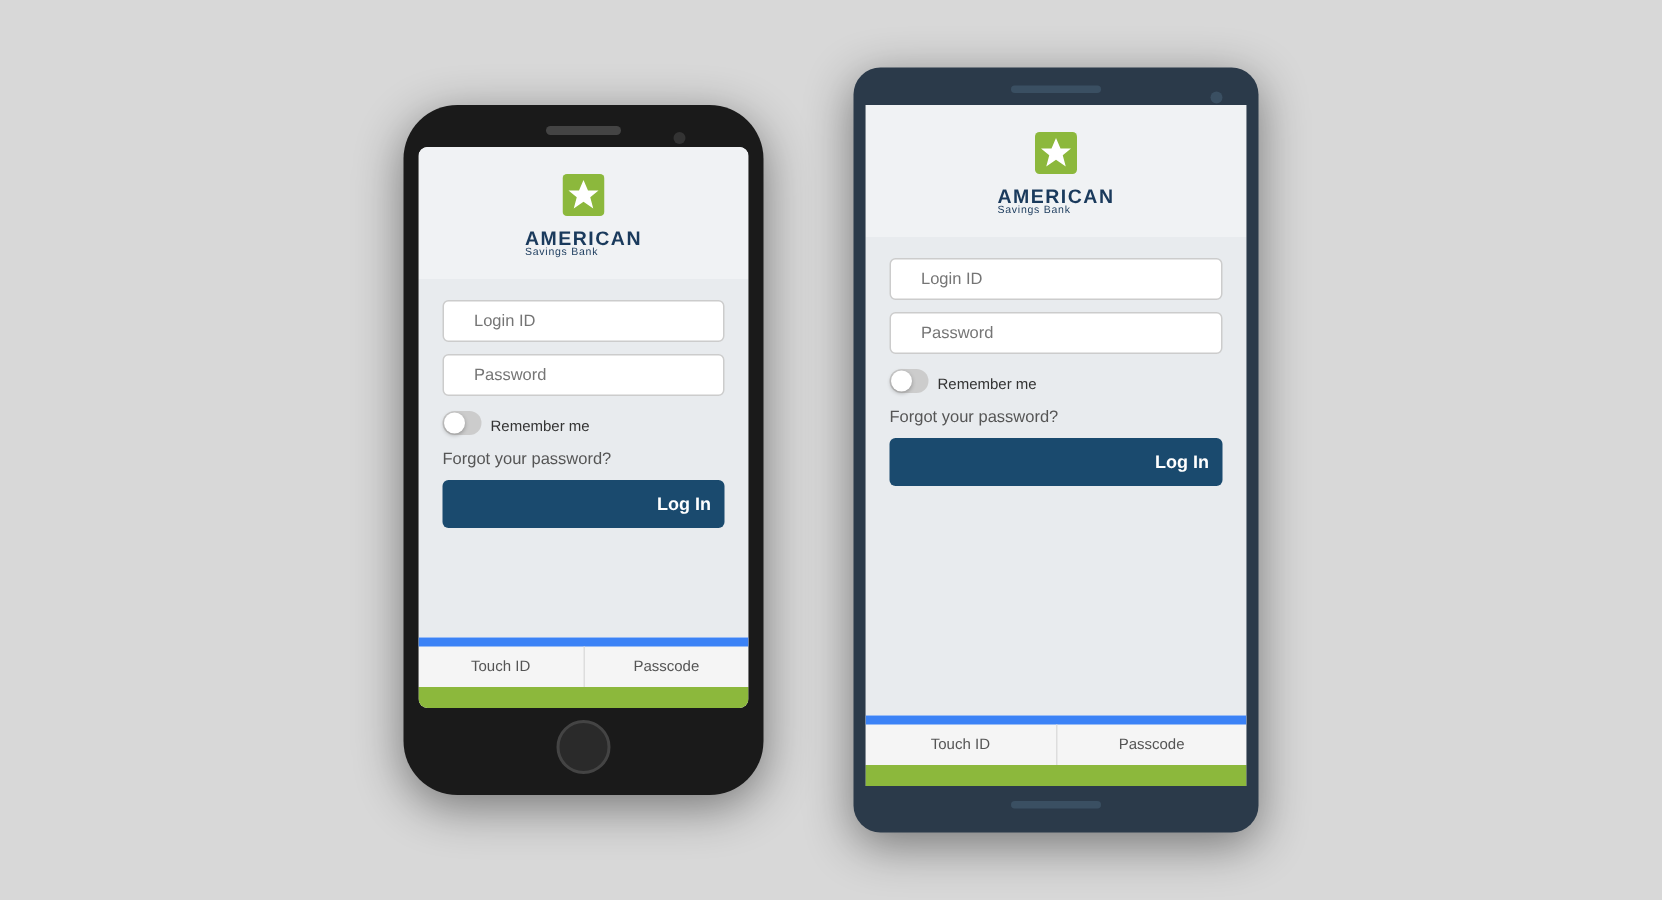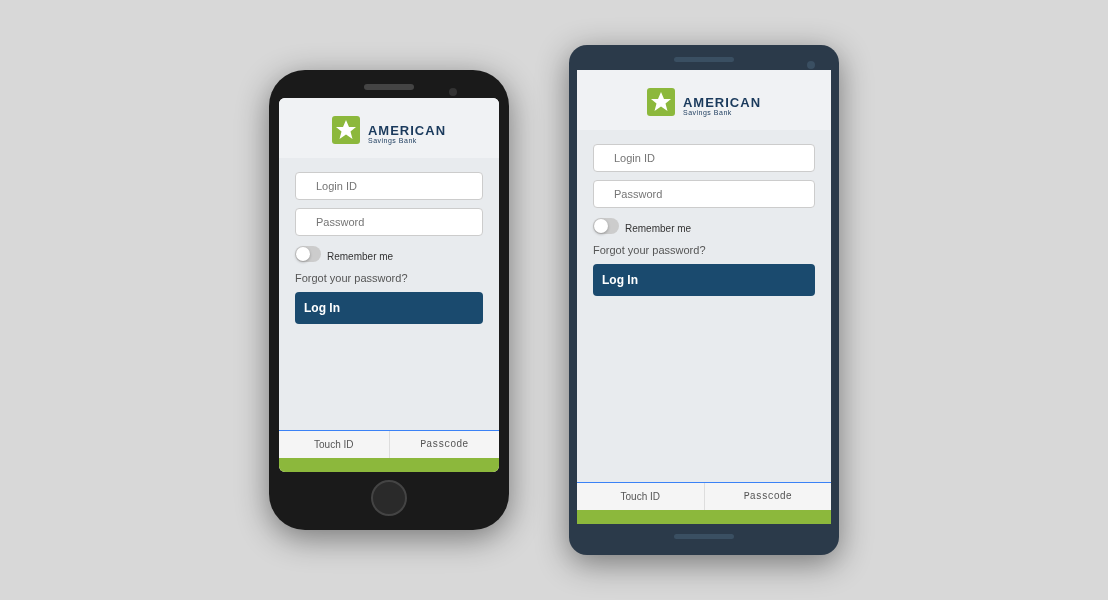--- a/index.html
+++ b/index.html
@@ -114,23 +114,24 @@
       flex: 1;
       display: flex;
       flex-direction: column;
       background: #fff;
     }
 
     .logo-area {
       background: #f0f2f4;
       padding: 18px 16px 14px;
       display: flex;
-      align-items: flex-end;
+      align-items: center;
       justify-content: center;
       gap: 8px;
+      flex-direction: column;
     }
 
     .logo-icon {
       width: 28px;
       height: 28px;
       flex-shrink: 0;
     }
 
     .logo-text-group {
       display: flex;
@@ -211,41 +212,40 @@
     .login-btn {
       width: 100%;
       padding: 9px;
       background: #1a4a6e;
       color: #fff;
       border: none;
       border-radius: 4px;
       font-size: 12px;
       font-weight: 600;
       cursor: pointer;
-      text-align: left;
+      text-align: right;
     }
 
     .bottom-tabs {
       display: flex;
-      border-top: 1px solid #3b82f6;
+      border-top: 6px solid #3b82f6;
       background: #f5f5f5;
     }
 
     .bottom-tab {
       flex: 1;
       padding: 8px 4px;
       font-size: 10px;
       color: #555;
       text-align: center;
       cursor: pointer;
       border-right: 1px solid #ddd;
     }
     .bottom-tab:last-child {
       border-right: none;
-      font-family: Liberation Mono, monospace;
     }
 
     .green-bar {
       height: 14px;
       background: #8cb83c;
     }
   </style>
 </head>
 <body>
 

